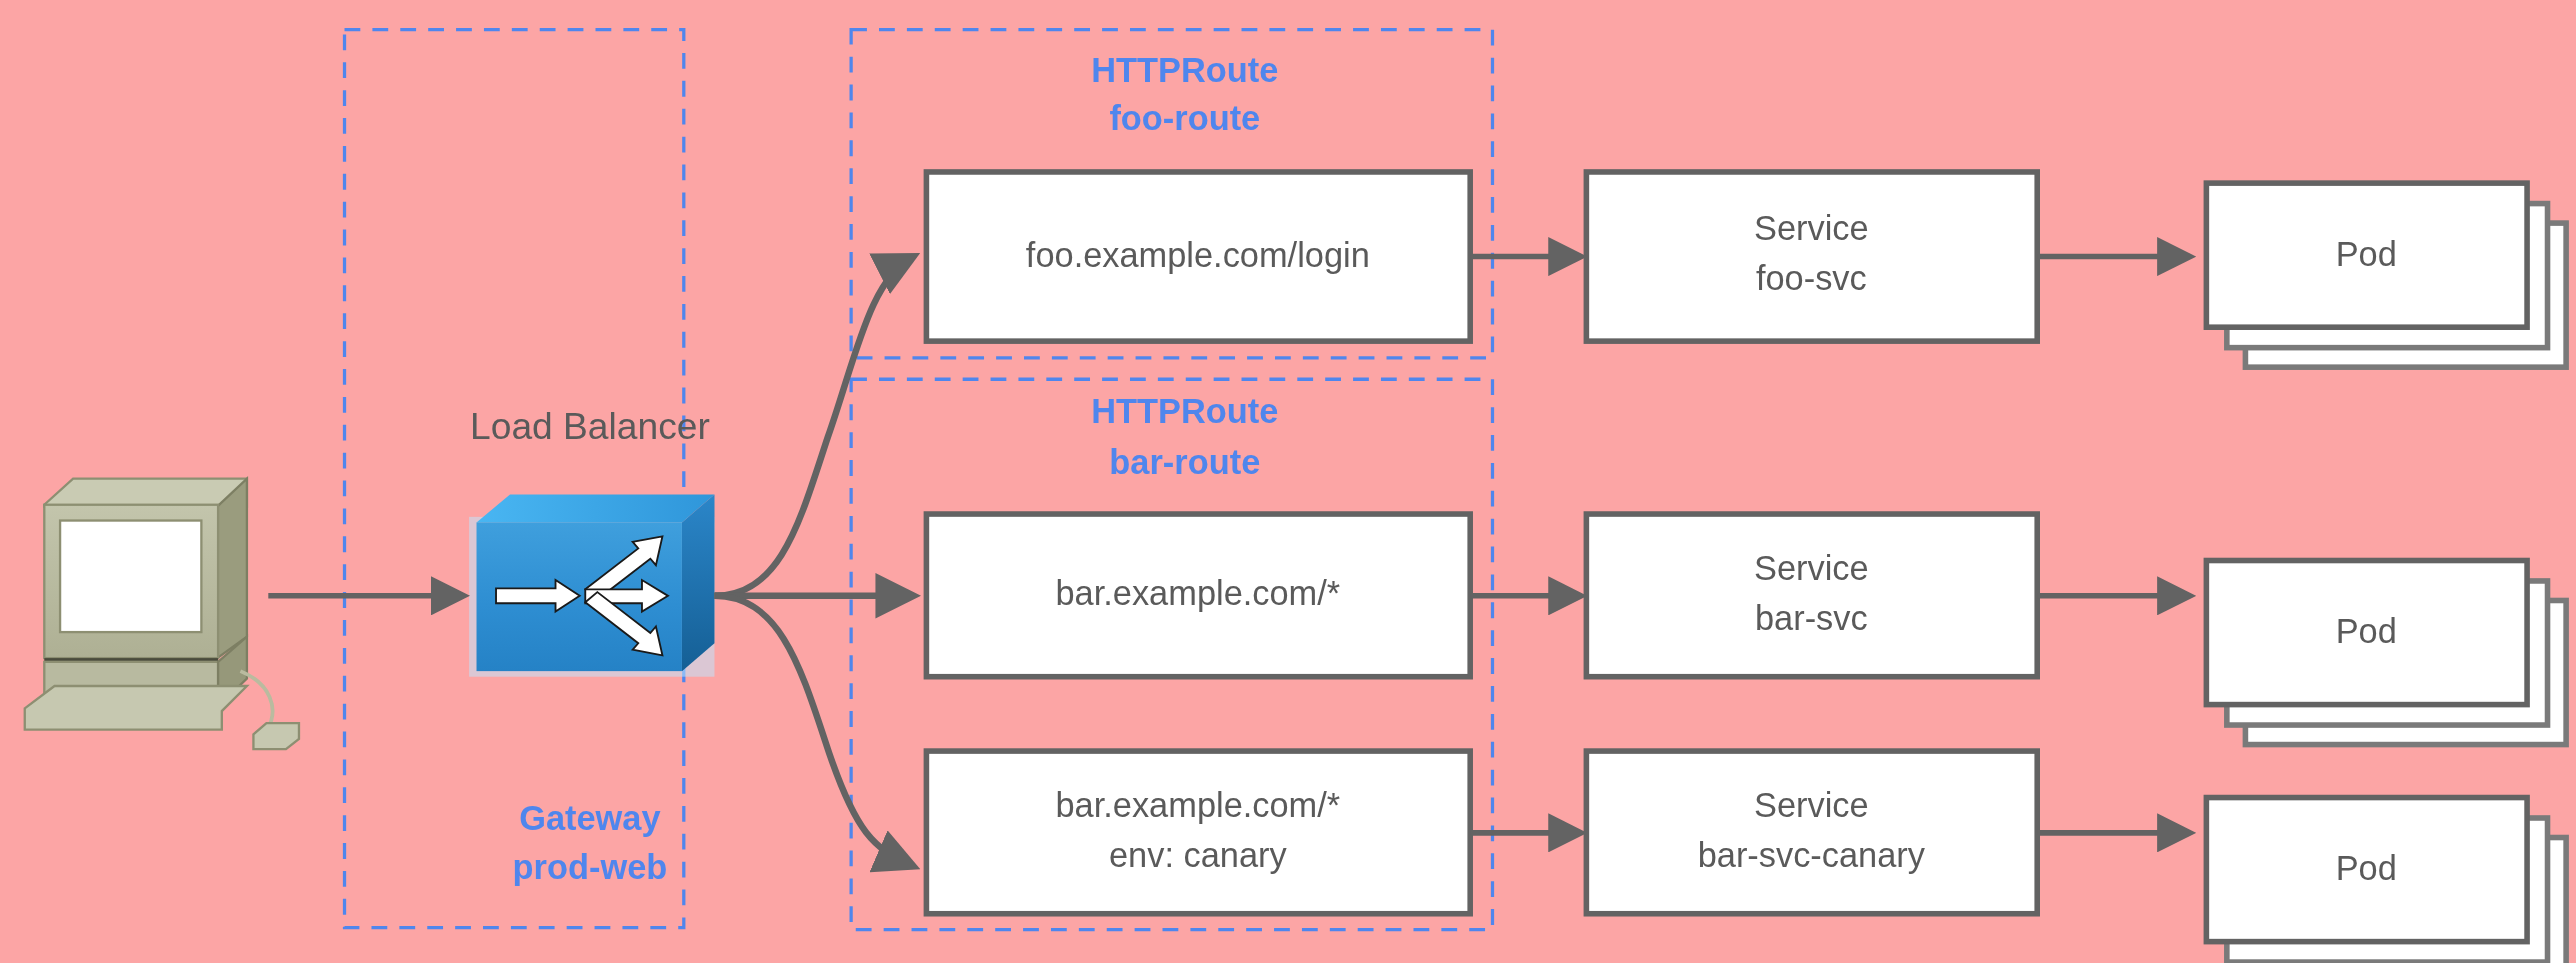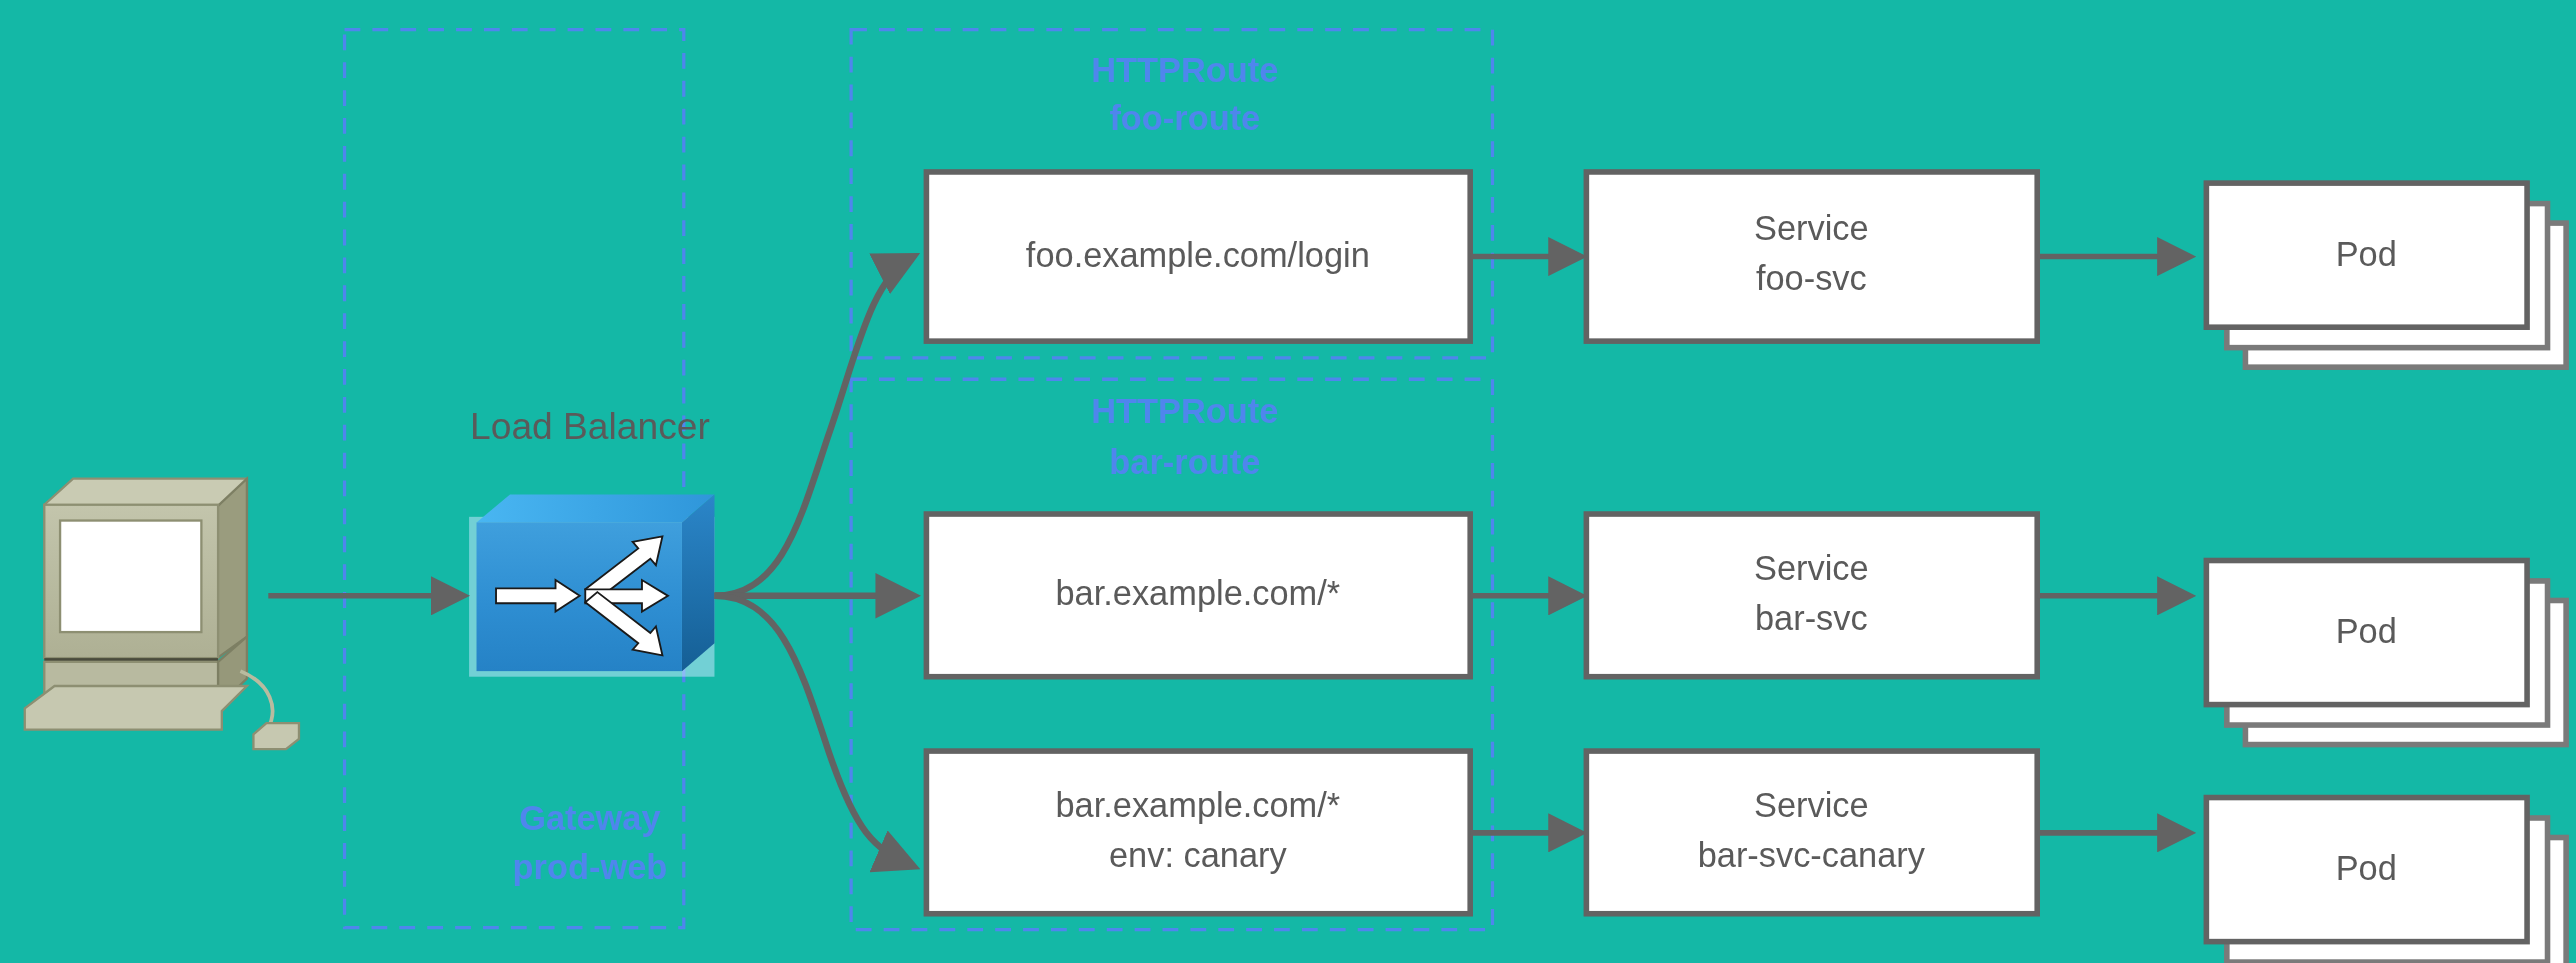--- a/index.html
+++ b/index.html
@@ -7,21 +7,21 @@
     padding: 0;
     background: #ffffff;
   }
   body {
     font-family: "Liberation Sans", sans-serif;
   }
   #stage {
     position: relative;
     width: 2576px;
     height: 963px;
-    background: #14b8a6;
+    background: #fca5a5;
     overflow: hidden;
   }
   #diagram-svg {
     position: absolute;
     left: 0;
     top: 0;
     width: 2576px;
     height: 963px;
   }
   .grp-label {

